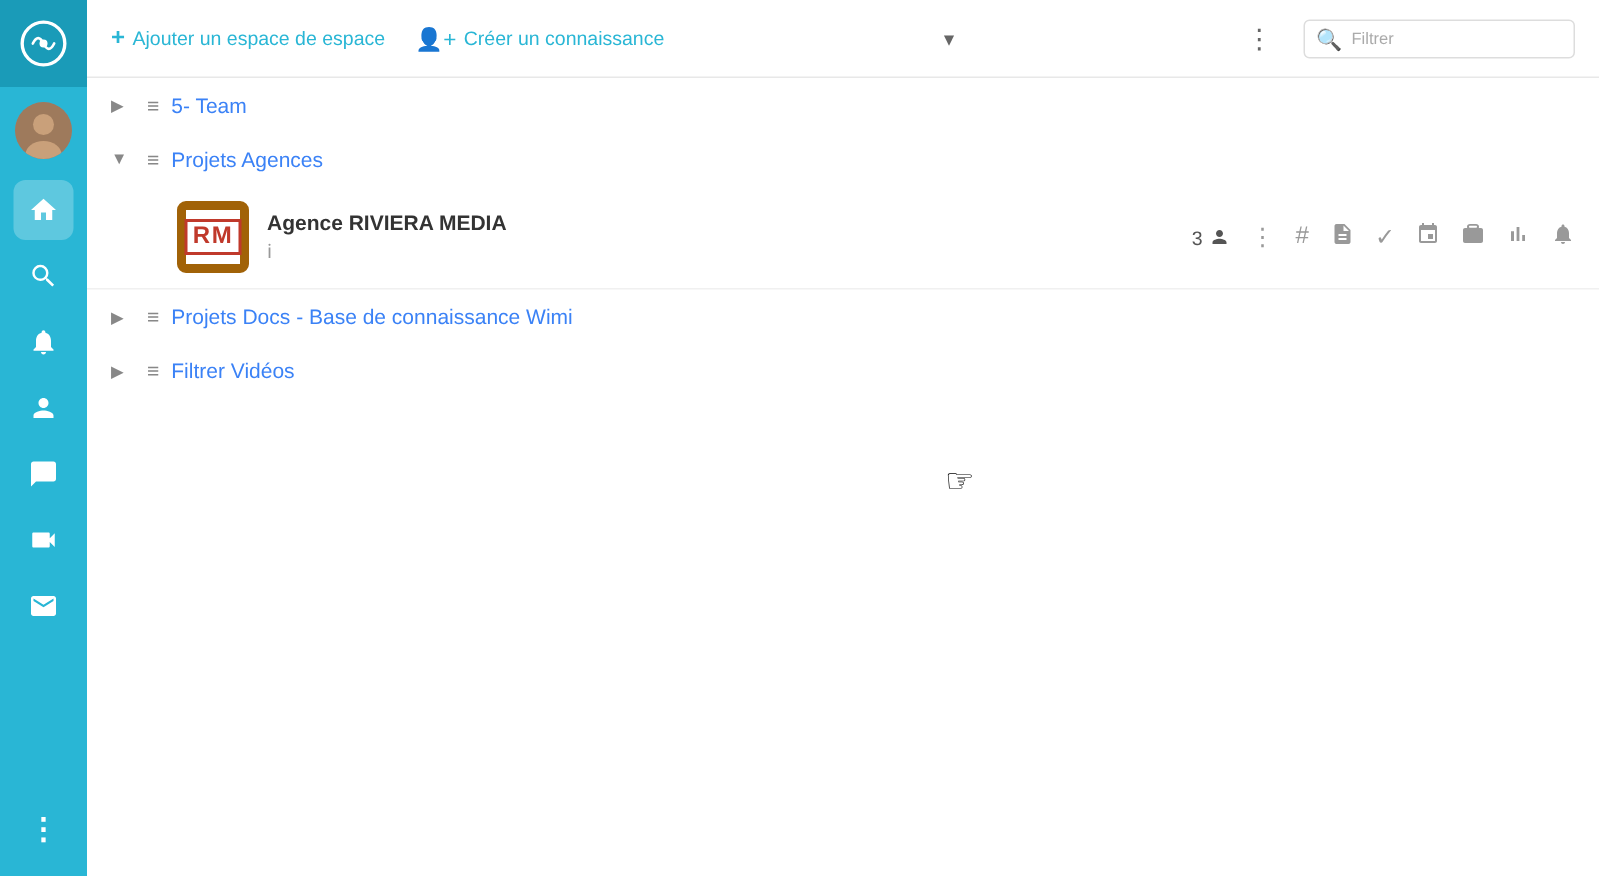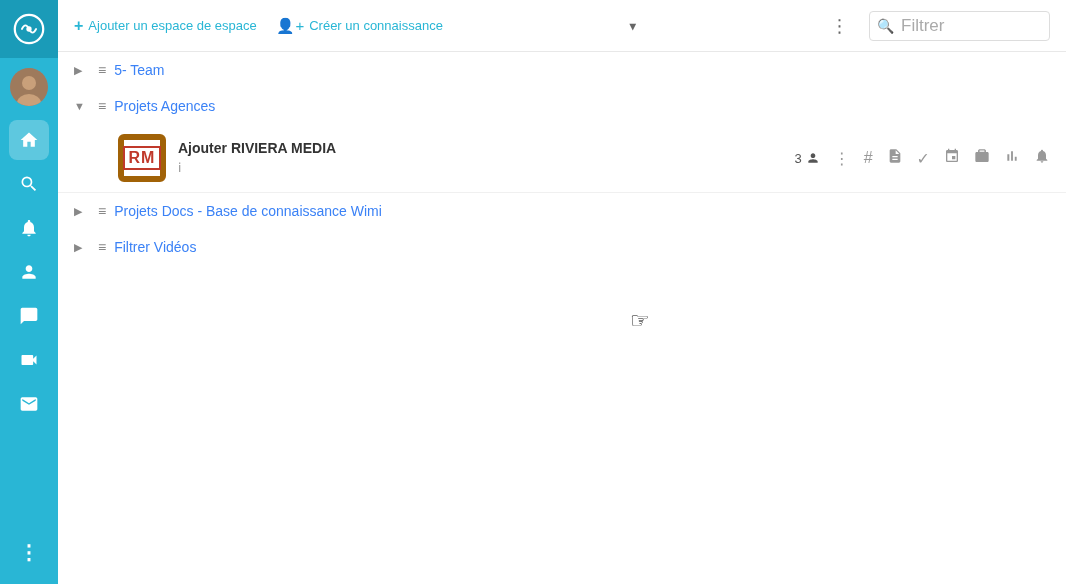--- a/index.html
+++ b/index.html
@@ -111,21 +111,21 @@
       display: flex;
       align-items: center;
       border: 1px solid #ddd;
       border-radius: 4px;
       padding: 4px 8px;
       gap: 6px;
     }
     .topbar-search input {
       border: none;
       outline: none;
-      font-size: 17px;
+      font-size: 11px;
       width: 140px;
       color: #ec4899;
     }
     .topbar-search input::placeholder { color: #aaa; }
     .search-icon { color: #aaa; font-size: 14px; }
 
     
     .content {
       flex: 1;
       overflow-y: auto;
@@ -325,21 +325,21 @@
       <span class="ws-label">Projets Agences</span>
     </div>
 
     <div class="proj-item">
       <div class="proj-logo">
         <div class="rm-logo">
           <div style="font-size:16px; line-height:1; color:#c0392b; border: 2px solid #c0392b; padding:2px 4px; letter-spacing:1px;">RM</div>
         </div>
       </div>
       <div class="proj-info">
-        <span class="proj-name">Ajouter RIVIERA MEDIA</span>
+        <span class="proj-name">Agence RIVIERA MEDIA</span>
         <span class="proj-info-icon">ℹ</span>
       </div>
       <div class="proj-actions">
         <div class="proj-count">
           <span>3</span>
           <svg width="14" height="14" viewBox="0 0 24 24" fill="#555">
               <path d="M12 12c2.21 0 4-1.79 4-4s-1.79-4-4-4-4 1.79-4 4 1.79 4 4 4zm0 2c-2.67 0-8 1.34-8 4v2h16v-2c0-2.66-5.33-4-8-4z"></path>
             </svg>
         </div>
         <span class="proj-action-icon">⋮</span>

